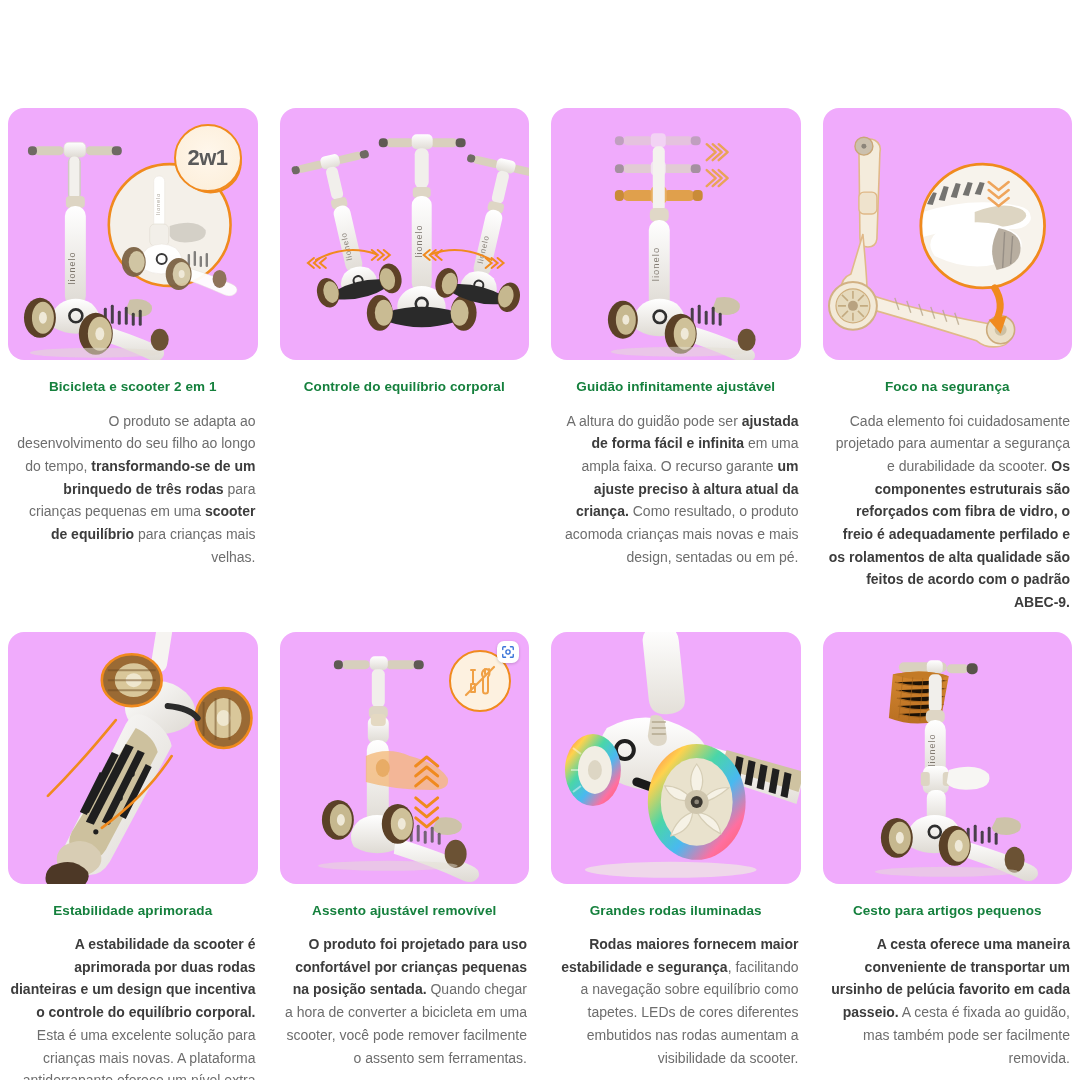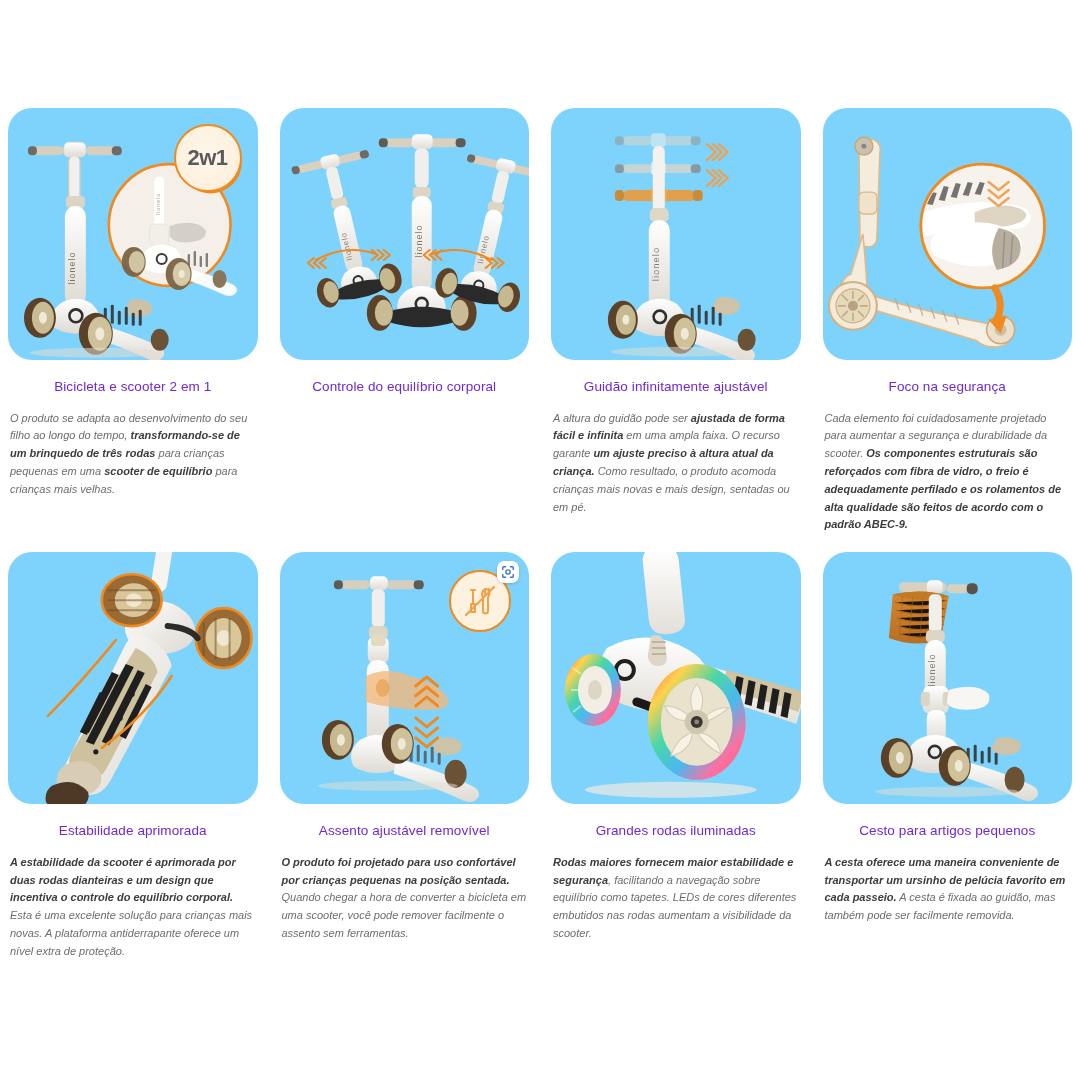--- a/index.html
+++ b/index.html
@@ -29,42 +29,41 @@
   .feature-card {
     display: flex;
     flex-direction: column;
   }
 
   
   .tile {
     position: relative;
     width: 100%;
     height: 252px;
-    border-radius: 24px;
-    background: #7dd3fc;
+    border-radius: 16px;
+    background: #f0abfc;
     overflow: hidden;
   }
 
   
   .card-title {
     text-align: center;
     font-size: 13.5px;
-    font-weight: normal;
-    color: #6d28d9;
+    font-weight: bold;
+    color: #15803d;
     margin: 18px 0 0 0;
     line-height: 1.3;
     letter-spacing: .1px;
   }
   .card-body {
-    font-size: 11px;
+    font-size: 14px;
     line-height: 1.62;
     color: #6d6d6d;
     margin: 14px 2px 0 2px;
-    text-align: left;
-    font-style: italic;
+    text-align: right;
   }
   .card-body b {
     color: #3c3c3c;
     font-weight: bold;
   }
 
   
   svg.art { display:block; width:100%; height:100%; }
 
   .badge-2w1 {

